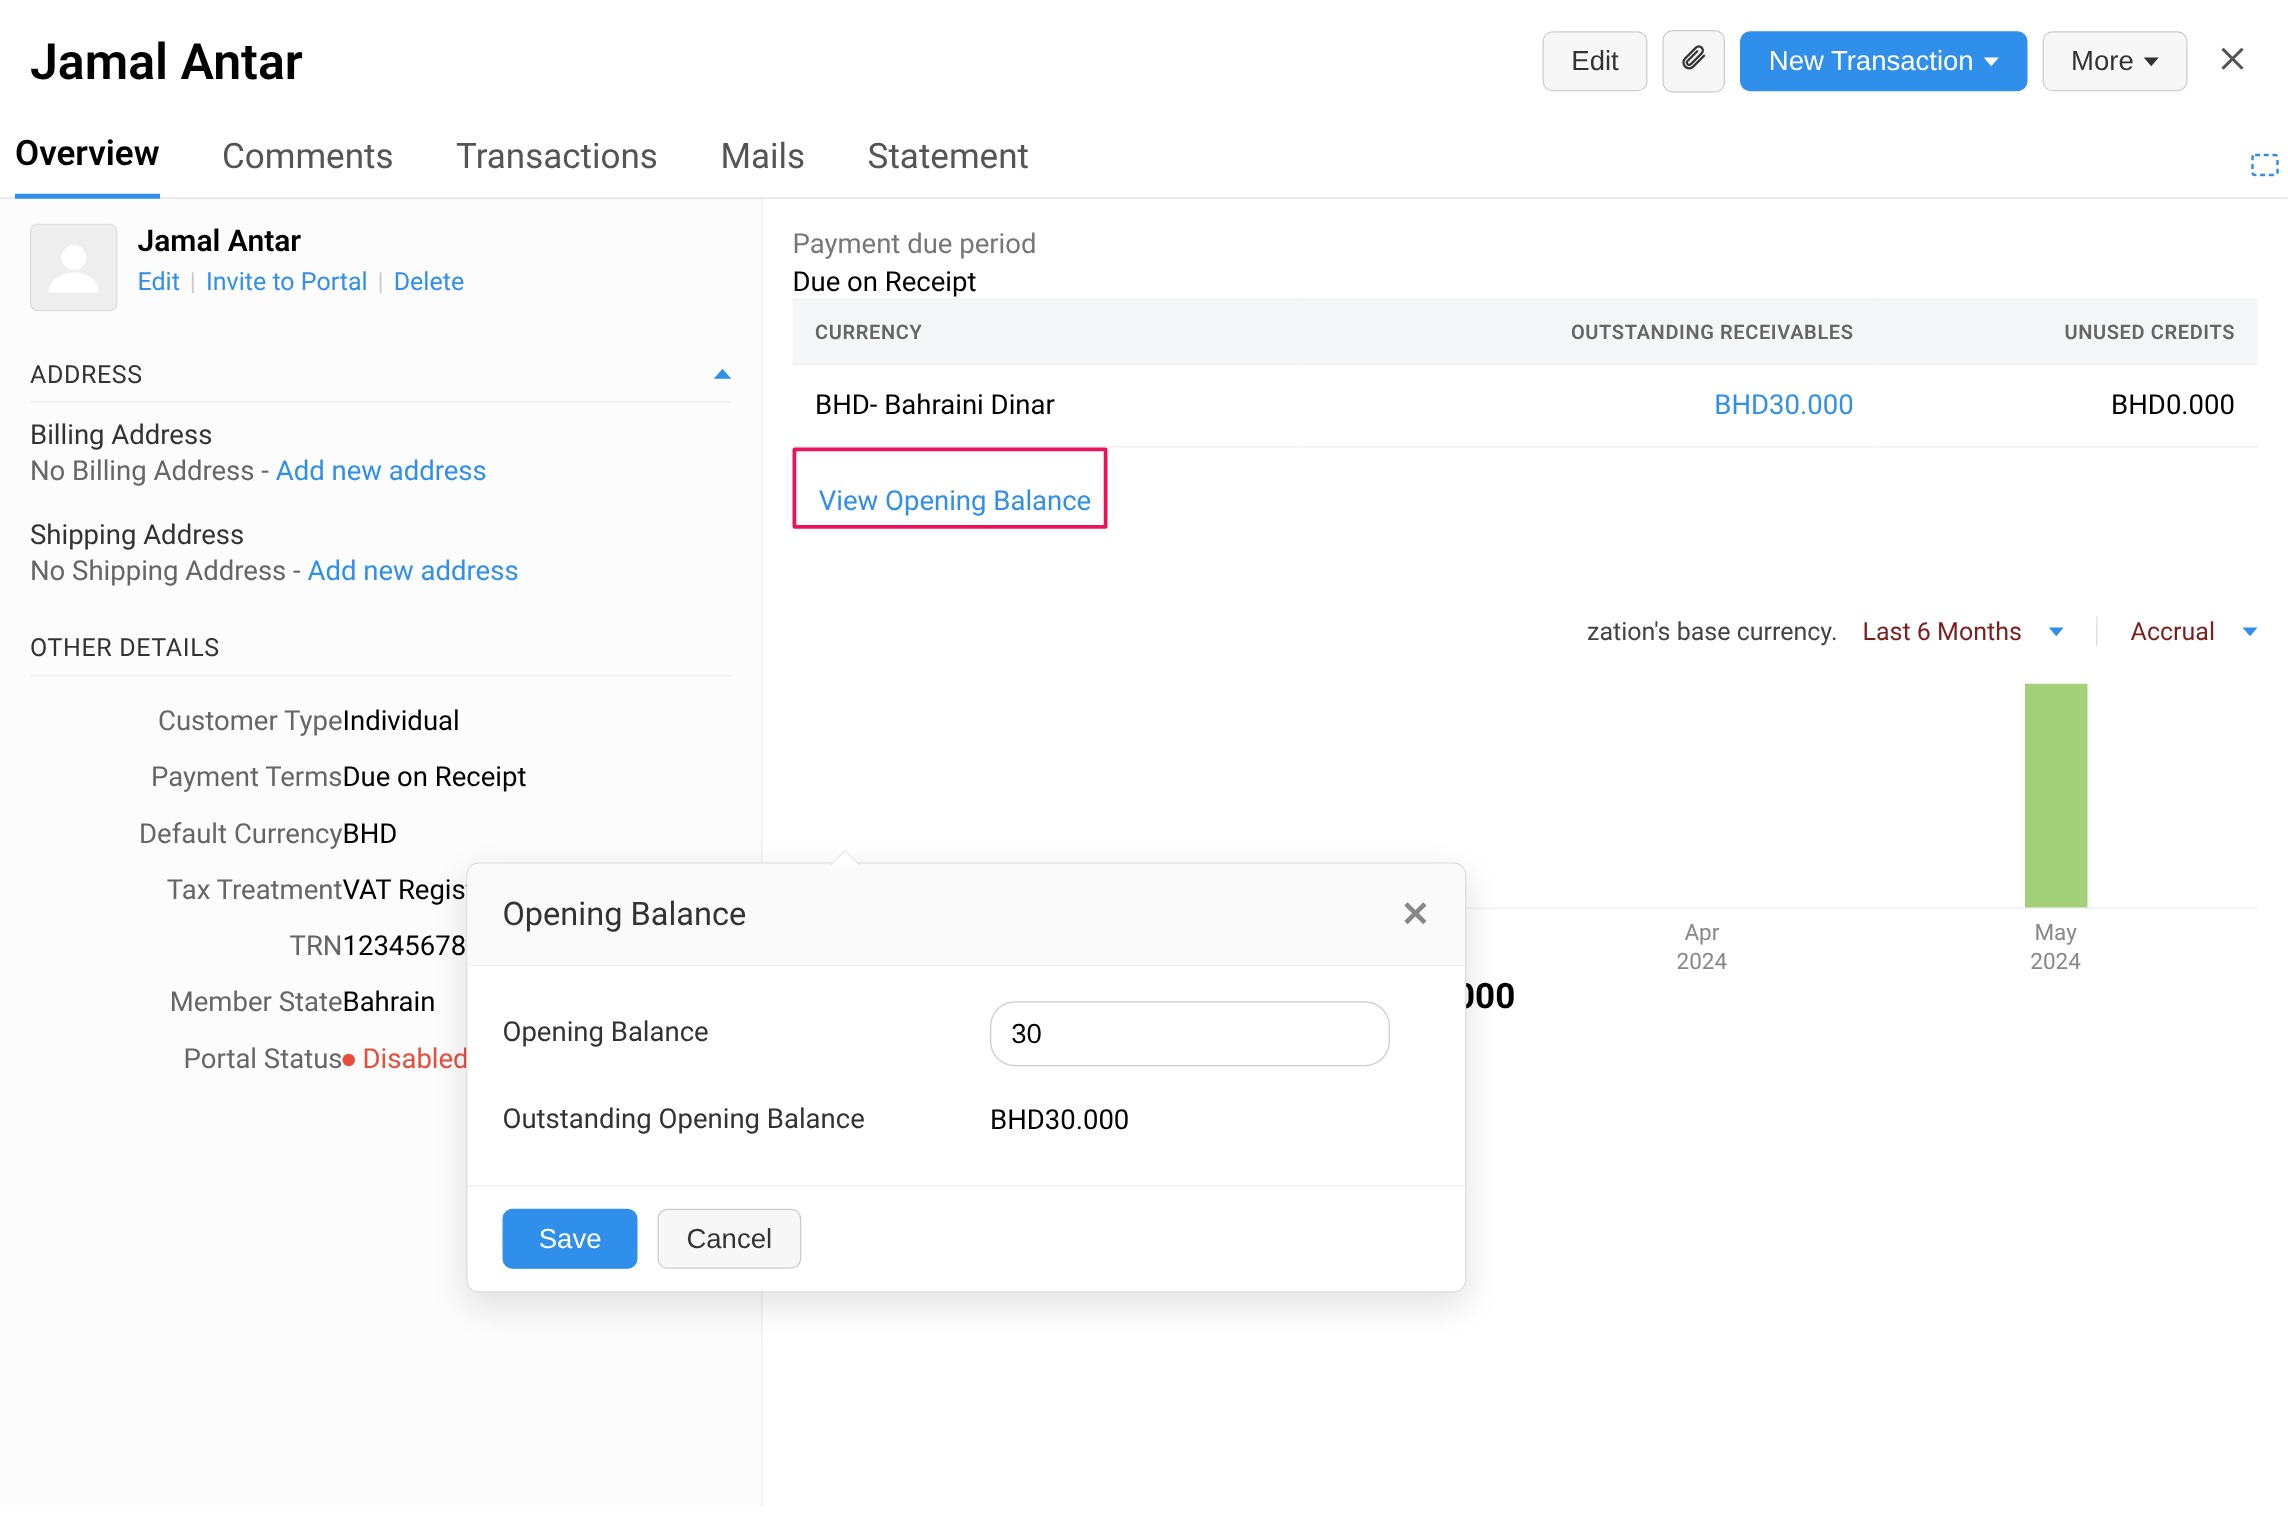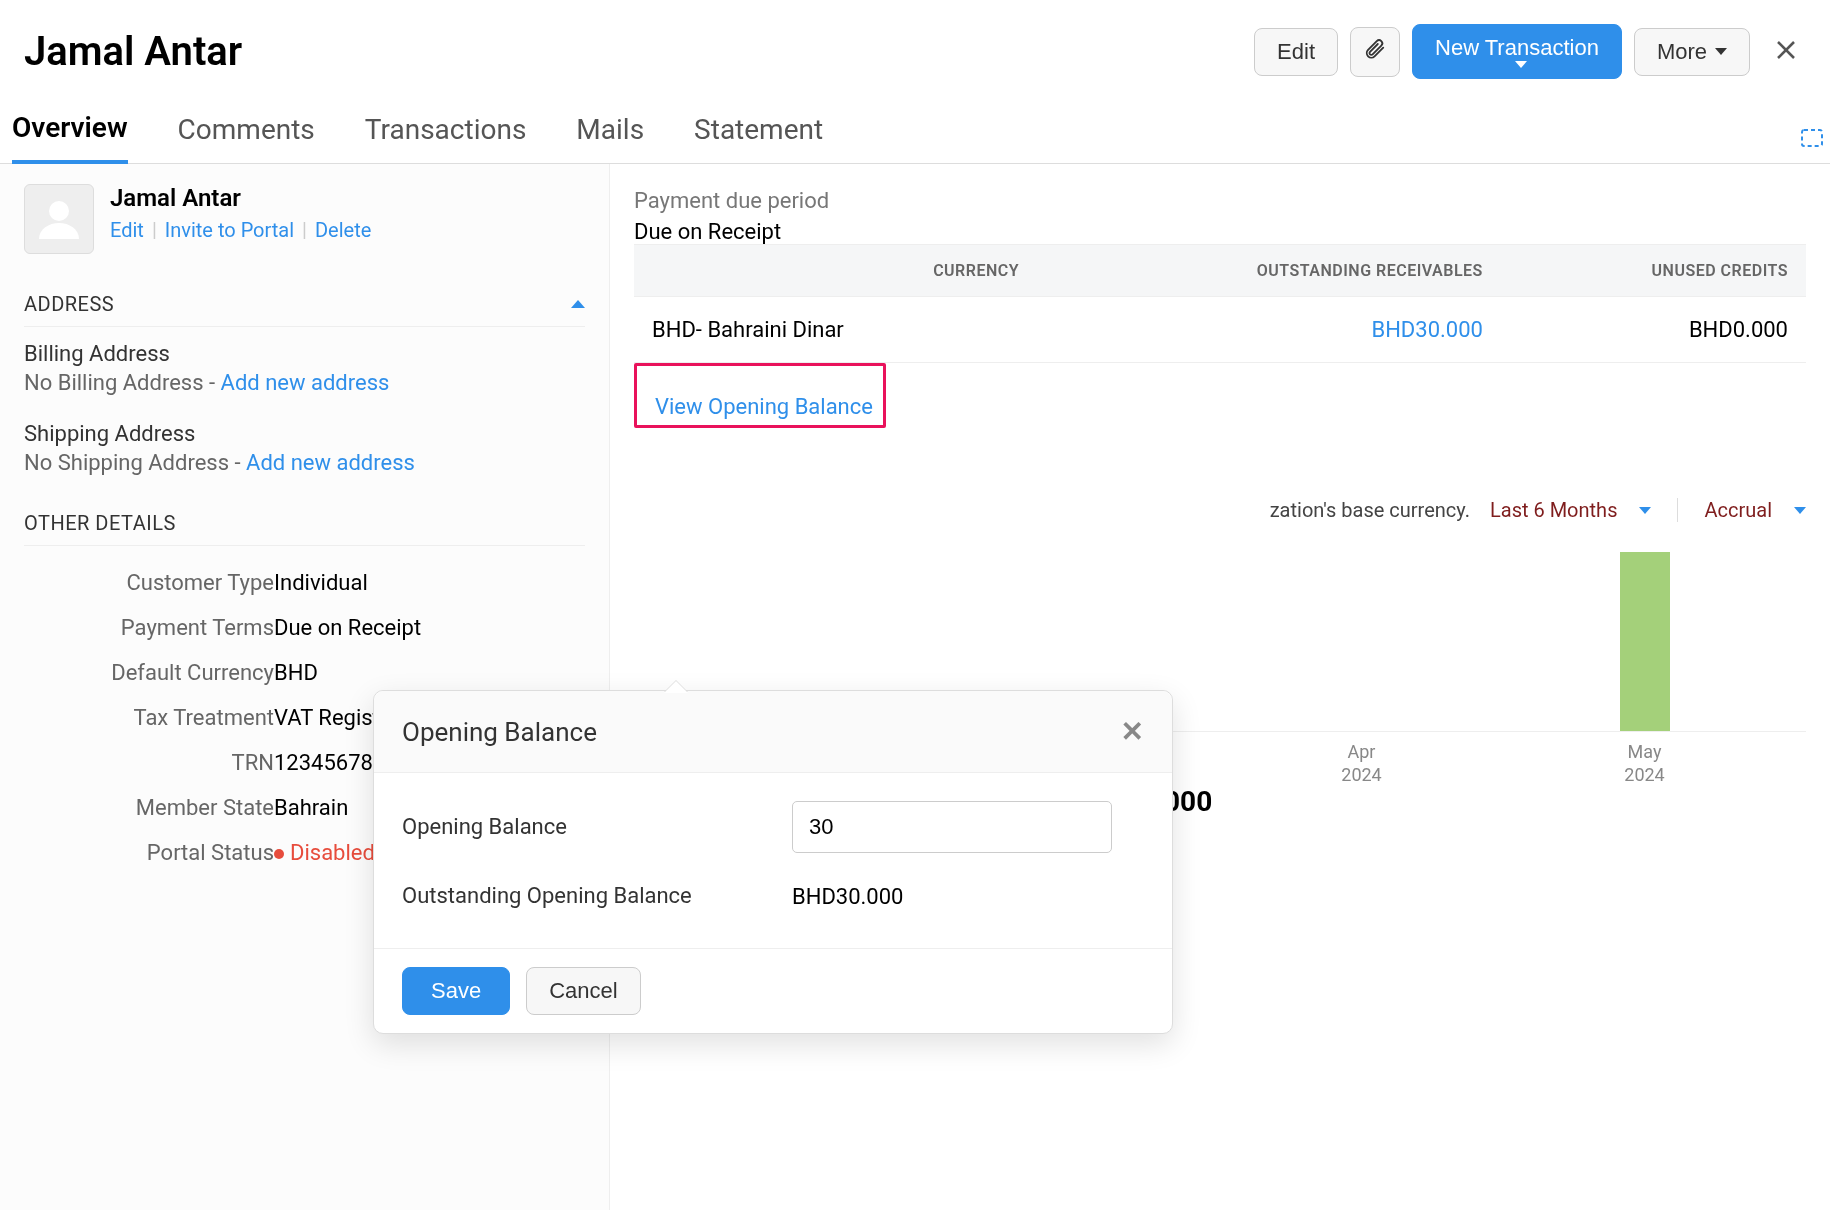--- a/index.html
+++ b/index.html
@@ -48,21 +48,20 @@
   }
   .btn-icon {
     width: 50px;
     height: 50px;
     padding: 0;
   }
   .btn-primary {
     background: #2f8fea;
     color: #fff;
     border-color: #2f8fea;
-    flex-direction: column;
   }
   .btn-primary .caret, .btn .caret {
     margin-left: 8px;
   }
   .caret {
     display: inline-block;
     width: 0; height: 0;
     border-left: 6px solid transparent;
     border-right: 6px solid transparent;
     border-top: 7px solid currentColor;
@@ -198,21 +197,21 @@
   .receivables-heading {
     font-size: 30px;
     font-weight: 700;
     margin: 40px 0 20px 0;
   }
   .recv-table {
     width: 100%;
     border-collapse: collapse;
   }
   .recv-table th {
-    text-align: right;
+    text-align: left;
     background: #f5f6f7;
     padding: 16px 18px;
     font-size: 16px;
     letter-spacing: 0.5px;
     color: #666;
     font-weight: 600;
     border-top: 1px solid #eee;
     border-bottom: 1px solid #eee;
   }
   .recv-table th:nth-child(2), .recv-table th:nth-child(3) { text-align: right; }
@@ -337,21 +336,21 @@
     margin-bottom: 28px;
     gap: 20px;
   }
   .popover-row .lbl { width: 370px; font-size: 22px; color: #333; line-height: 1.4; }
   .popover-row .val { font-size: 22px; color: #000; }
   .text-input {
     width: 320px;
     padding: 12px 16px;
     font-size: 22px;
     border: 1px solid #ccc;
-    border-radius: 5px;
+    border-radius: 20px;
   }
   .popover-footer {
     padding: 18px 28px;
     border-top: 1px solid #eee;
     display: flex;
     gap: 16px;
   }
   .btn-save {
     background: #2f8fea;
     color: #fff;

